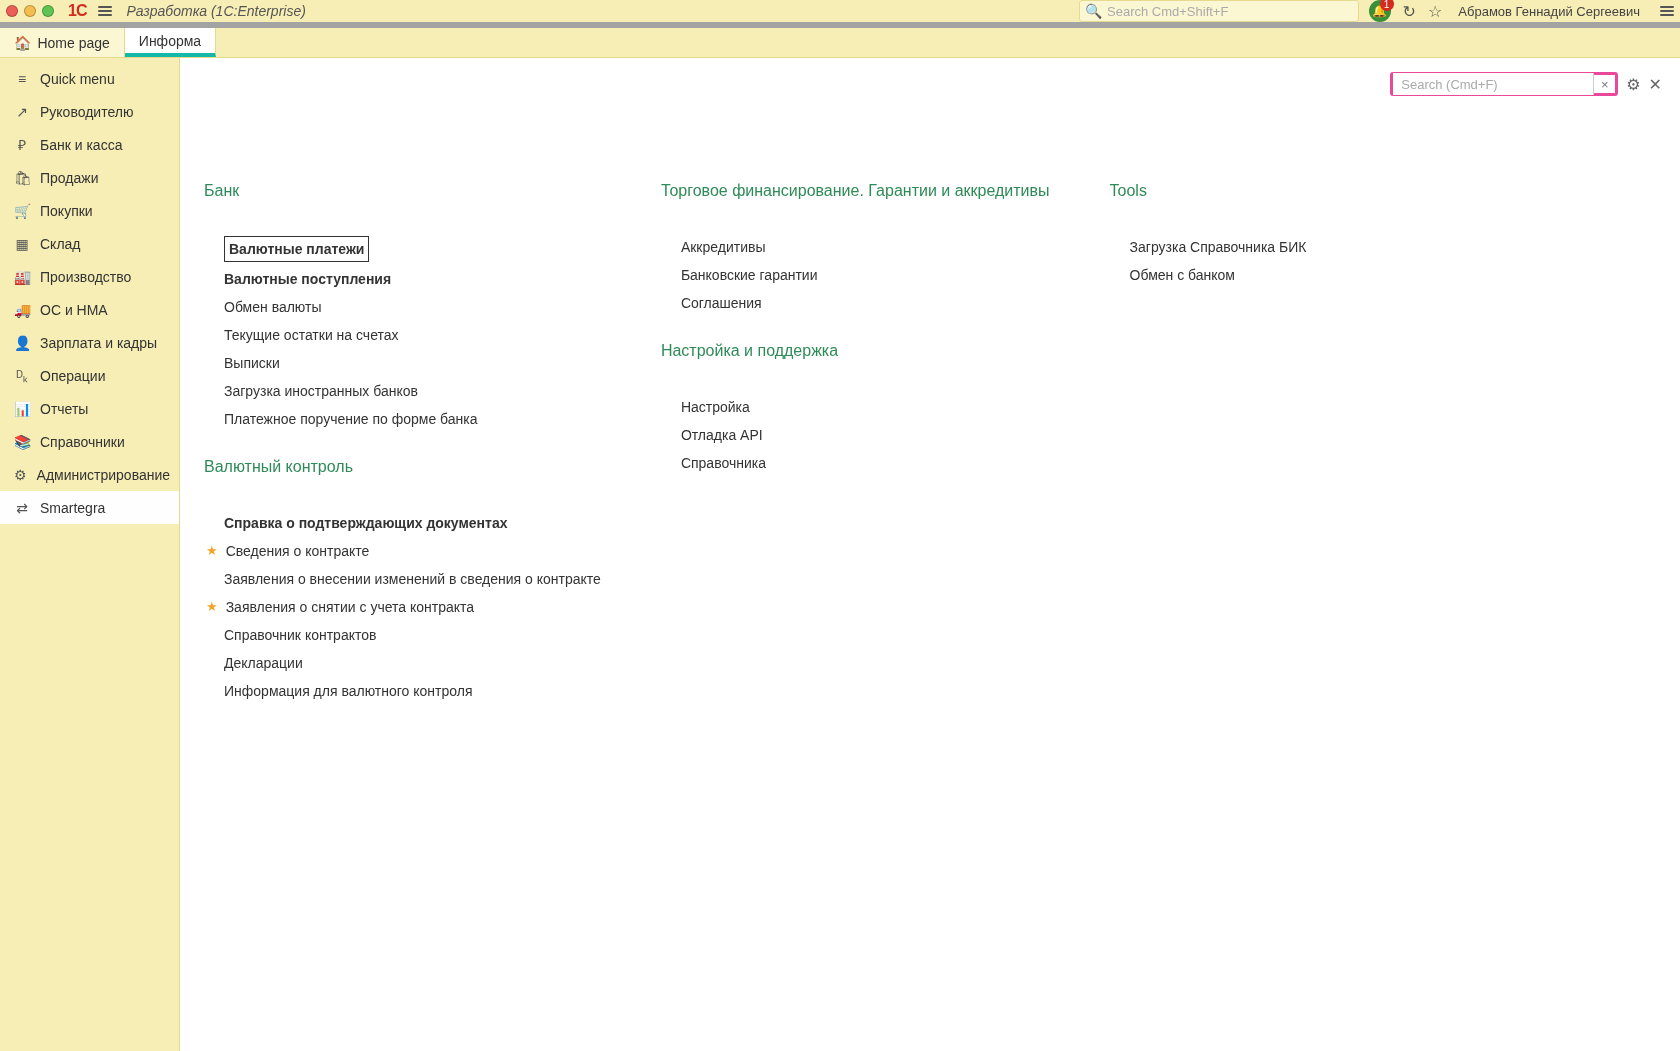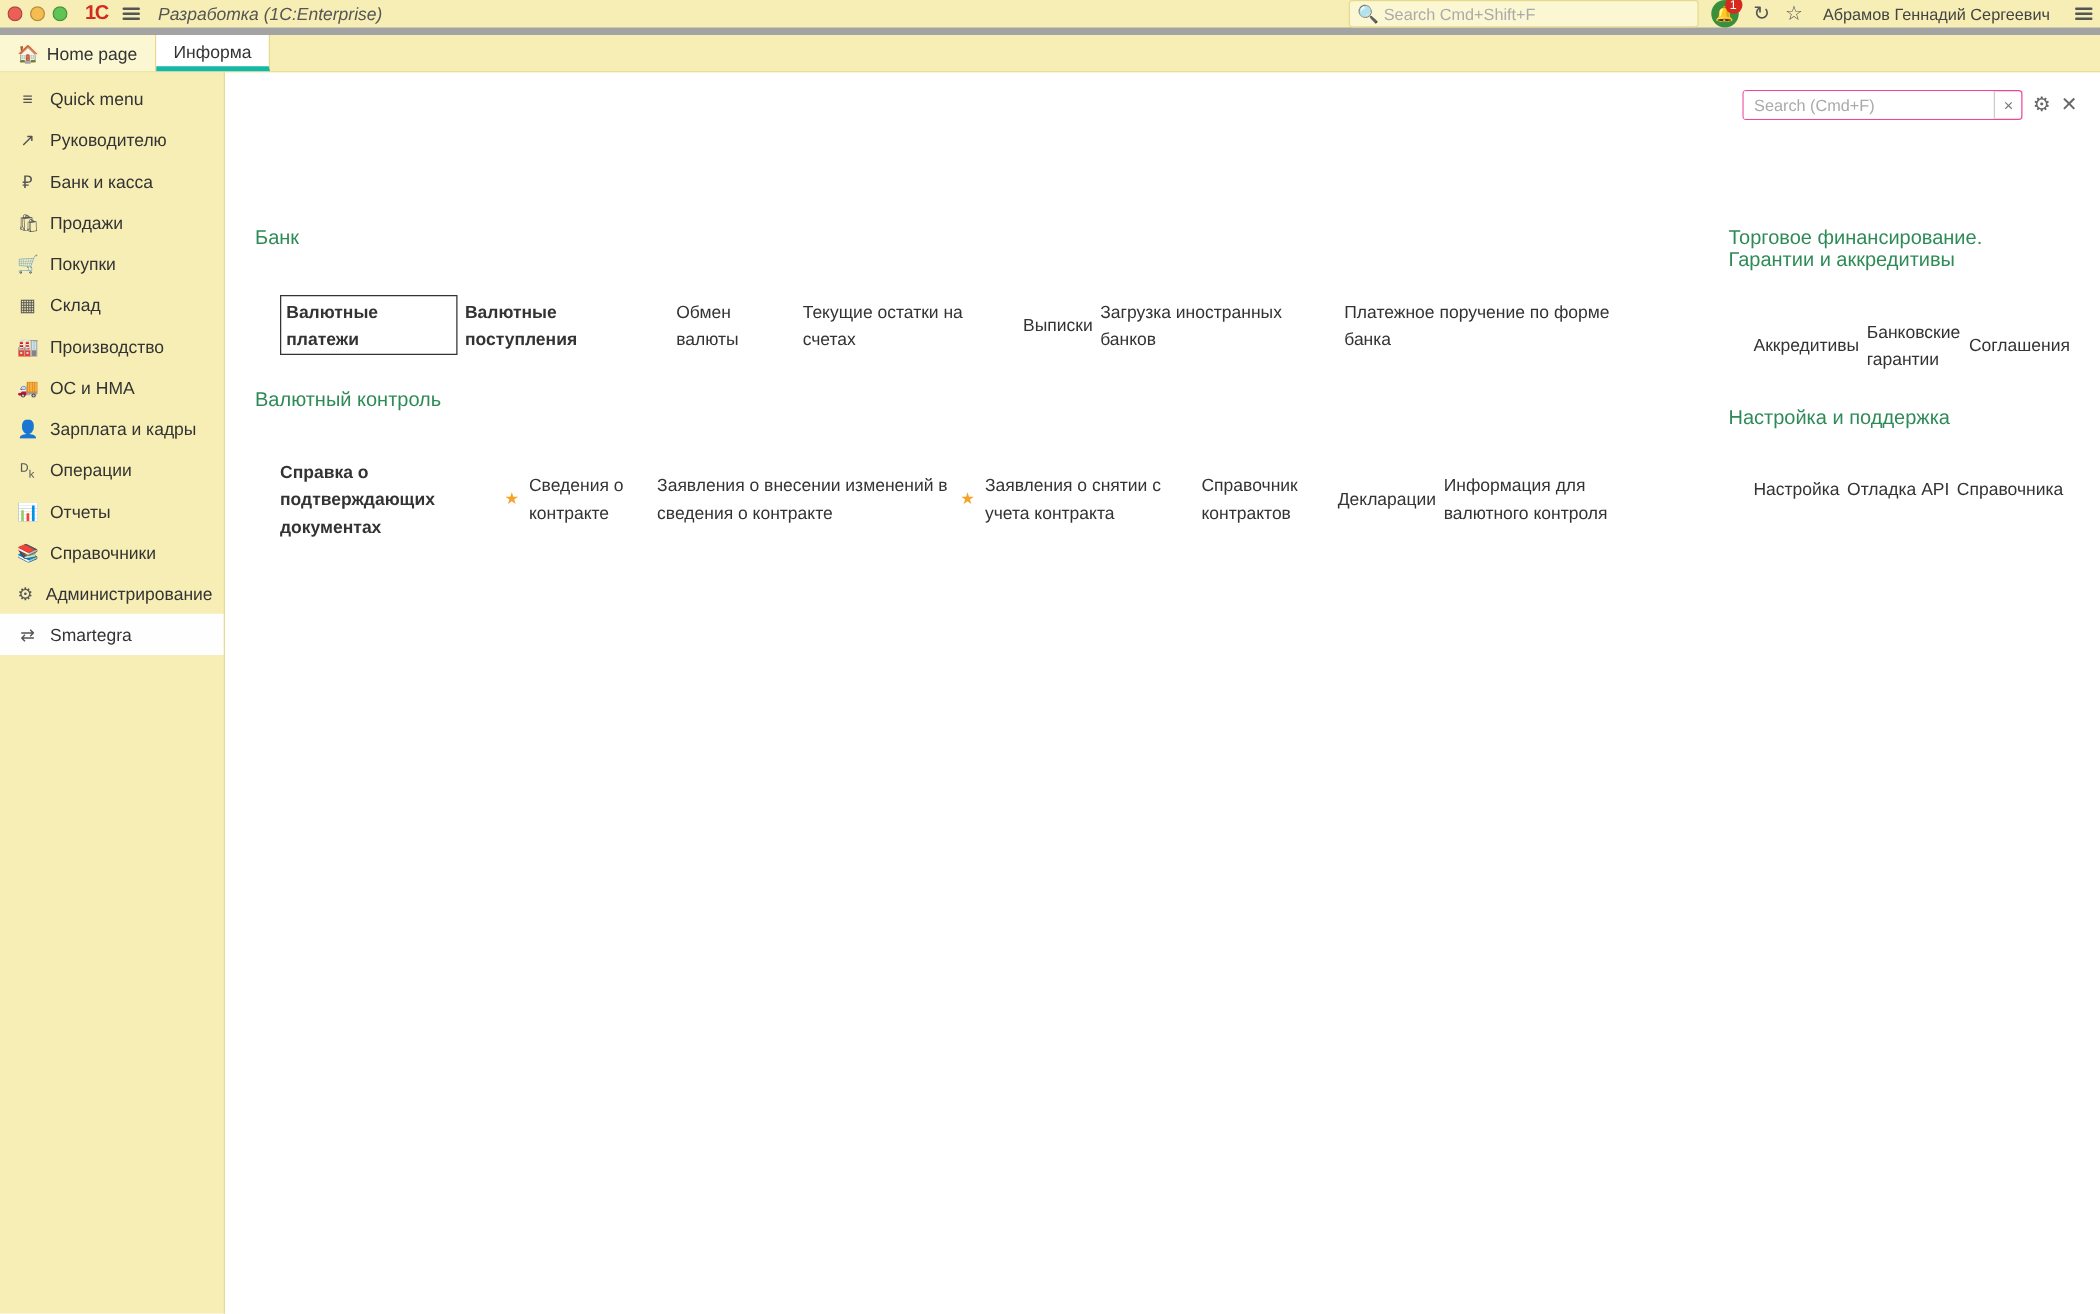--- a/index.html
+++ b/index.html
@@ -100,21 +100,21 @@
     overflow: auto;
     padding: 24px 24px 24px 24px;
   }
 
   .main-toolbar {
     position: absolute; top: 14px; right: 18px;
     display: flex; align-items: center; gap: 8px;
   }
   .main-search-wrap {
     display: flex; align-items: center;
-    border: 1px solid #ec4899; border-radius: 3px;
+    border: 3px solid #ec4899; border-radius: 3px;
     height: 24px;
   }
   .main-search-wrap input {
     border: none; outline: none;
     height: 22px; width: 200px;
     padding: 0 8px; font-size: 13px; color:#666;
   }
   .main-search-wrap input::placeholder { color:#aaa; }
   .main-search-clear {
     border-left: 1px solid #ccc;
@@ -127,21 +127,21 @@
   .sections {
     display: flex;
     gap: 60px;
     margin-top: 100px;
   }
   .col { display: flex; flex-direction: column; gap: 28px; }
   .section-title {
     color: #2e8b57; font-size: 16px; font-weight: 400;
     margin-bottom: 2px;
   }
-  .section-items { display: flex; flex-direction: row; gap: 6px; padding-left: 20px; margin-top: 36px; }
+  .section-items { display: flex; flex-direction: column; gap: 6px; padding-left: 20px; margin-top: 36px; }
   .item-row {
     display: flex; align-items: center; gap: 4px;
     font-size: 14px; color: #333; cursor: pointer;
     line-height: 22px;
   }
   .item-row.bold { font-weight: 600; }
   .item-row.highlight span.lbl { border: 1px solid #333; padding: 1px 4px; }
   .star { color: #f4a428; margin-left: -18px; margin-right: 4px; font-size: 13px; }
 </style>
 </head>
@@ -343,15 +343,28 @@
               </div>
               <div class="item-row">
                 <span class="lbl">Отладка API</span>
               </div>
               <div class="item-row">
                 <span class="lbl">Справочника</span>
               </div>
             </div>
           </div>
         </div>
+        <div class="col">
+          <div>
+            <div class="section-title">Tools</div>
+            <div class="section-items">
+              <div class="item-row">
+                <span class="lbl">Загрузка Справочника БИК</span>
+              </div>
+              <div class="item-row">
+                <span class="lbl">Обмен с банком</span>
+              </div>
+            </div>
+          </div>
+        </div>
       </div>
   </div>
 </div>
 
 </body></html>

